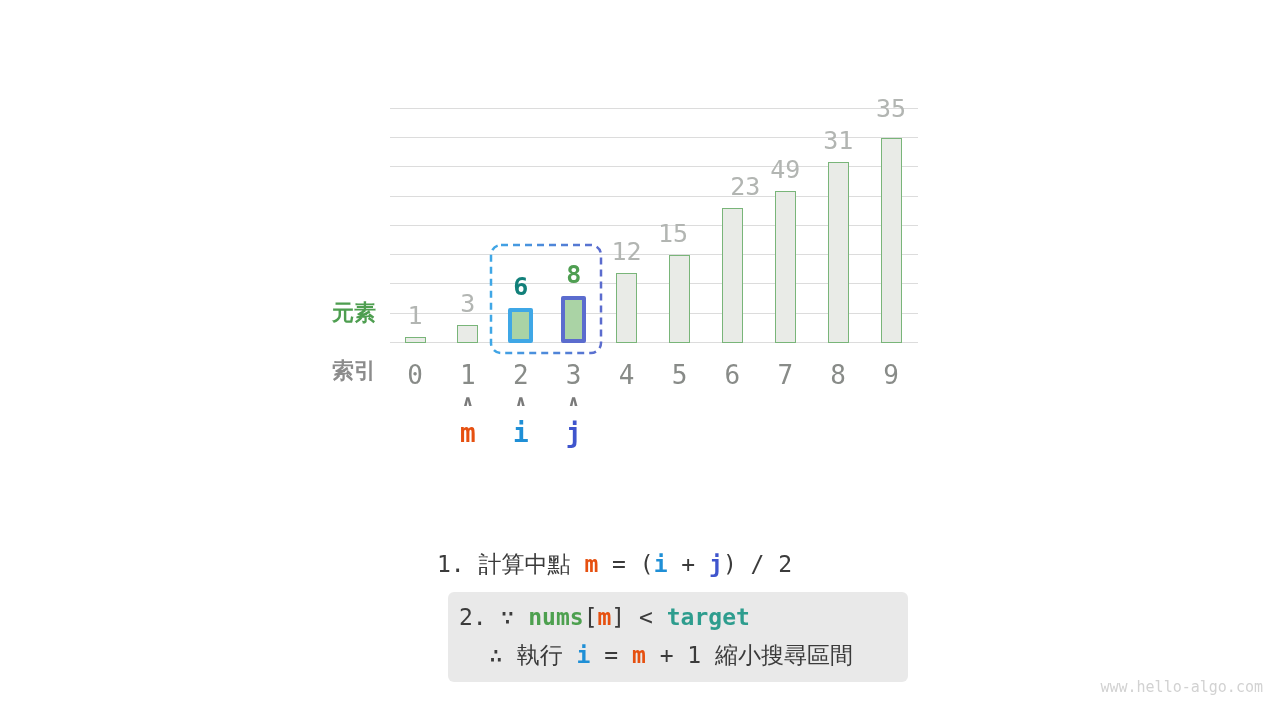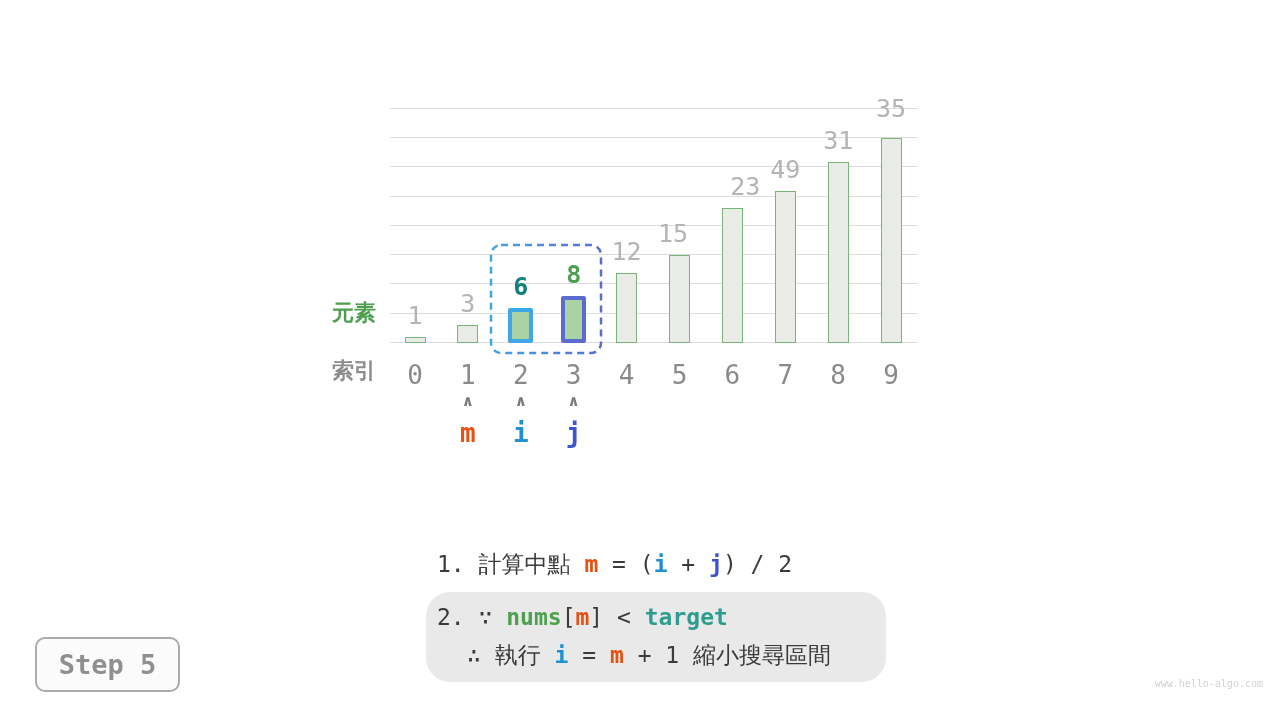--- a/index.html
+++ b/index.html
@@ -24,33 +24,33 @@
        font-family:"DejaVu Sans Mono",monospace;font-size:26px;color:#888b88;}
   .ptr-arrow{position:absolute;top:392px;width:56px;height:18px;line-height:18px;text-align:center;
              font-size:15px;font-weight:bold;color:#7a7a7a;}
   .ptr-label{position:absolute;top:418px;width:56px;height:30px;line-height:30px;text-align:center;
              font-family:"DejaVu Sans Mono",monospace;font-size:26px;font-weight:bold;}
   
   #cap-title{position:absolute;left:440px;top:494px;font-size:24px;font-weight:bold;color:#969696;
              line-height:28px;}
   .cap-line{position:absolute;font-family:"DejaVu Sans Mono",monospace;font-size:23px;color:#3b3b3b;}
   #cap-line1{left:437px;top:551px;line-height:26px;}
-  #cap-box{position:absolute;left:426px;top:592px;width:460px;height:90px;box-sizing:border-box;
-           background:#e9e9e9;border-radius:24px;padding:6px 0 0 11px;}
+  #cap-box{position:absolute;left:448px;top:592px;width:460px;height:90px;box-sizing:border-box;
+           background:#e9e9e9;border-radius:6px;padding:6px 0 0 11px;}
   .box-line{font-family:"DejaVu Sans Mono",monospace;font-size:23px;color:#3b3b3b;line-height:38px;
             white-space:pre;}
   .box-line.indent{padding-left:30px;}
   .tok-b{font-weight:bold;}
   
   #step-box{position:absolute;left:35px;top:637px;width:145px;height:55px;box-sizing:border-box;
             background:#fbfbfb;border:2px solid #ababab;border-radius:10px;
             display:flex;align-items:center;justify-content:center;}
   #step-box span{font-family:"DejaVu Sans Mono",monospace;font-size:27px;font-weight:bold;color:#8f8f8f;}
   #watermark{position:absolute;right:17px;top:678px;font-family:"DejaVu Sans Mono",monospace;
-             font-size:10px;color:#d2d2d2;}
+             font-size:15px;color:#d2d2d2;}
 </style>
 </head>
 <body>
 
 <div id="stage">
 
   <div id="plot">
       <div class="bar" style="left: 14.5px; width: 21px; height: 5.85px;"></div>
       <div class="bar-label" style="left: -3px; bottom: 13.85px;">1</div>
       <div class="bar" style="left: 67.4px; width: 21px; height: 17.55px;"></div>
@@ -107,19 +107,16 @@
       <div class="ptr-label" style="left: 545.7px; color: rgb(63, 85, 205);">j</div>
     </div>
 
   <div id="cap-line1" class="cap-line"><span>1. 計算中點 </span><span class="tok-b" style="color: rgb(230, 80, 16);">m</span><span> = (</span><span class="tok-b" style="color: rgb(31, 143, 214);">i</span><span> + </span><span class="tok-b" style="color: rgb(63, 85, 205);">j</span><span>) / 2</span></div>
 
   <div id="cap-box">
     <div class="box-line" id="box-line-0"><span>2. ∵ </span><span class="tok-b" style="color: rgb(77, 160, 79);">nums</span><span>[</span><span class="tok-b" style="color: rgb(230, 80, 16);">m</span><span>] &lt; </span><span class="tok-b" style="color: rgb(46, 157, 142);">target</span></div>
     <div class="box-line indent" id="box-line-1"><span>∴ 執行 </span><span class="tok-b" style="color: rgb(31, 143, 214);">i</span><span> = </span><span class="tok-b" style="color: rgb(230, 80, 16);">m</span><span> + 1 縮小搜尋區間</span></div>
   </div>
 
-  <div id="step-box">
-    <span>Step 5</span>
-  </div>
 
   <div id="watermark">www.hello-algo.com</div>
 
 </div>
 
 </body></html>

